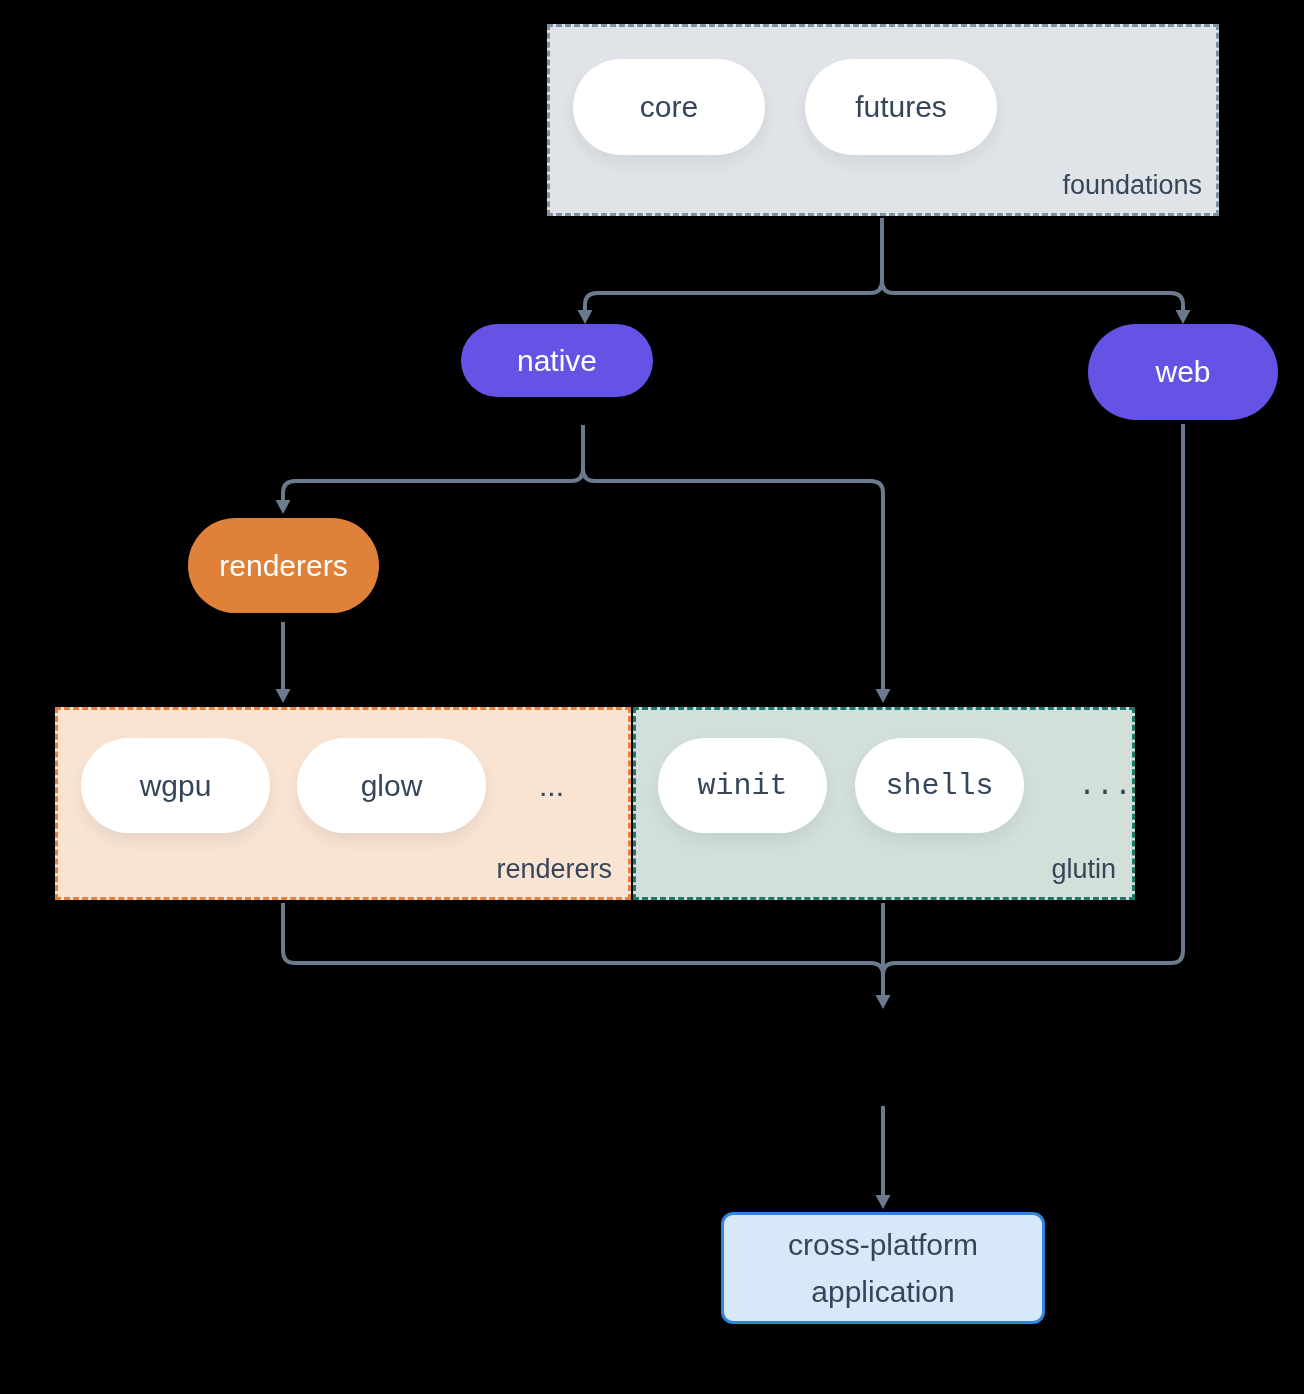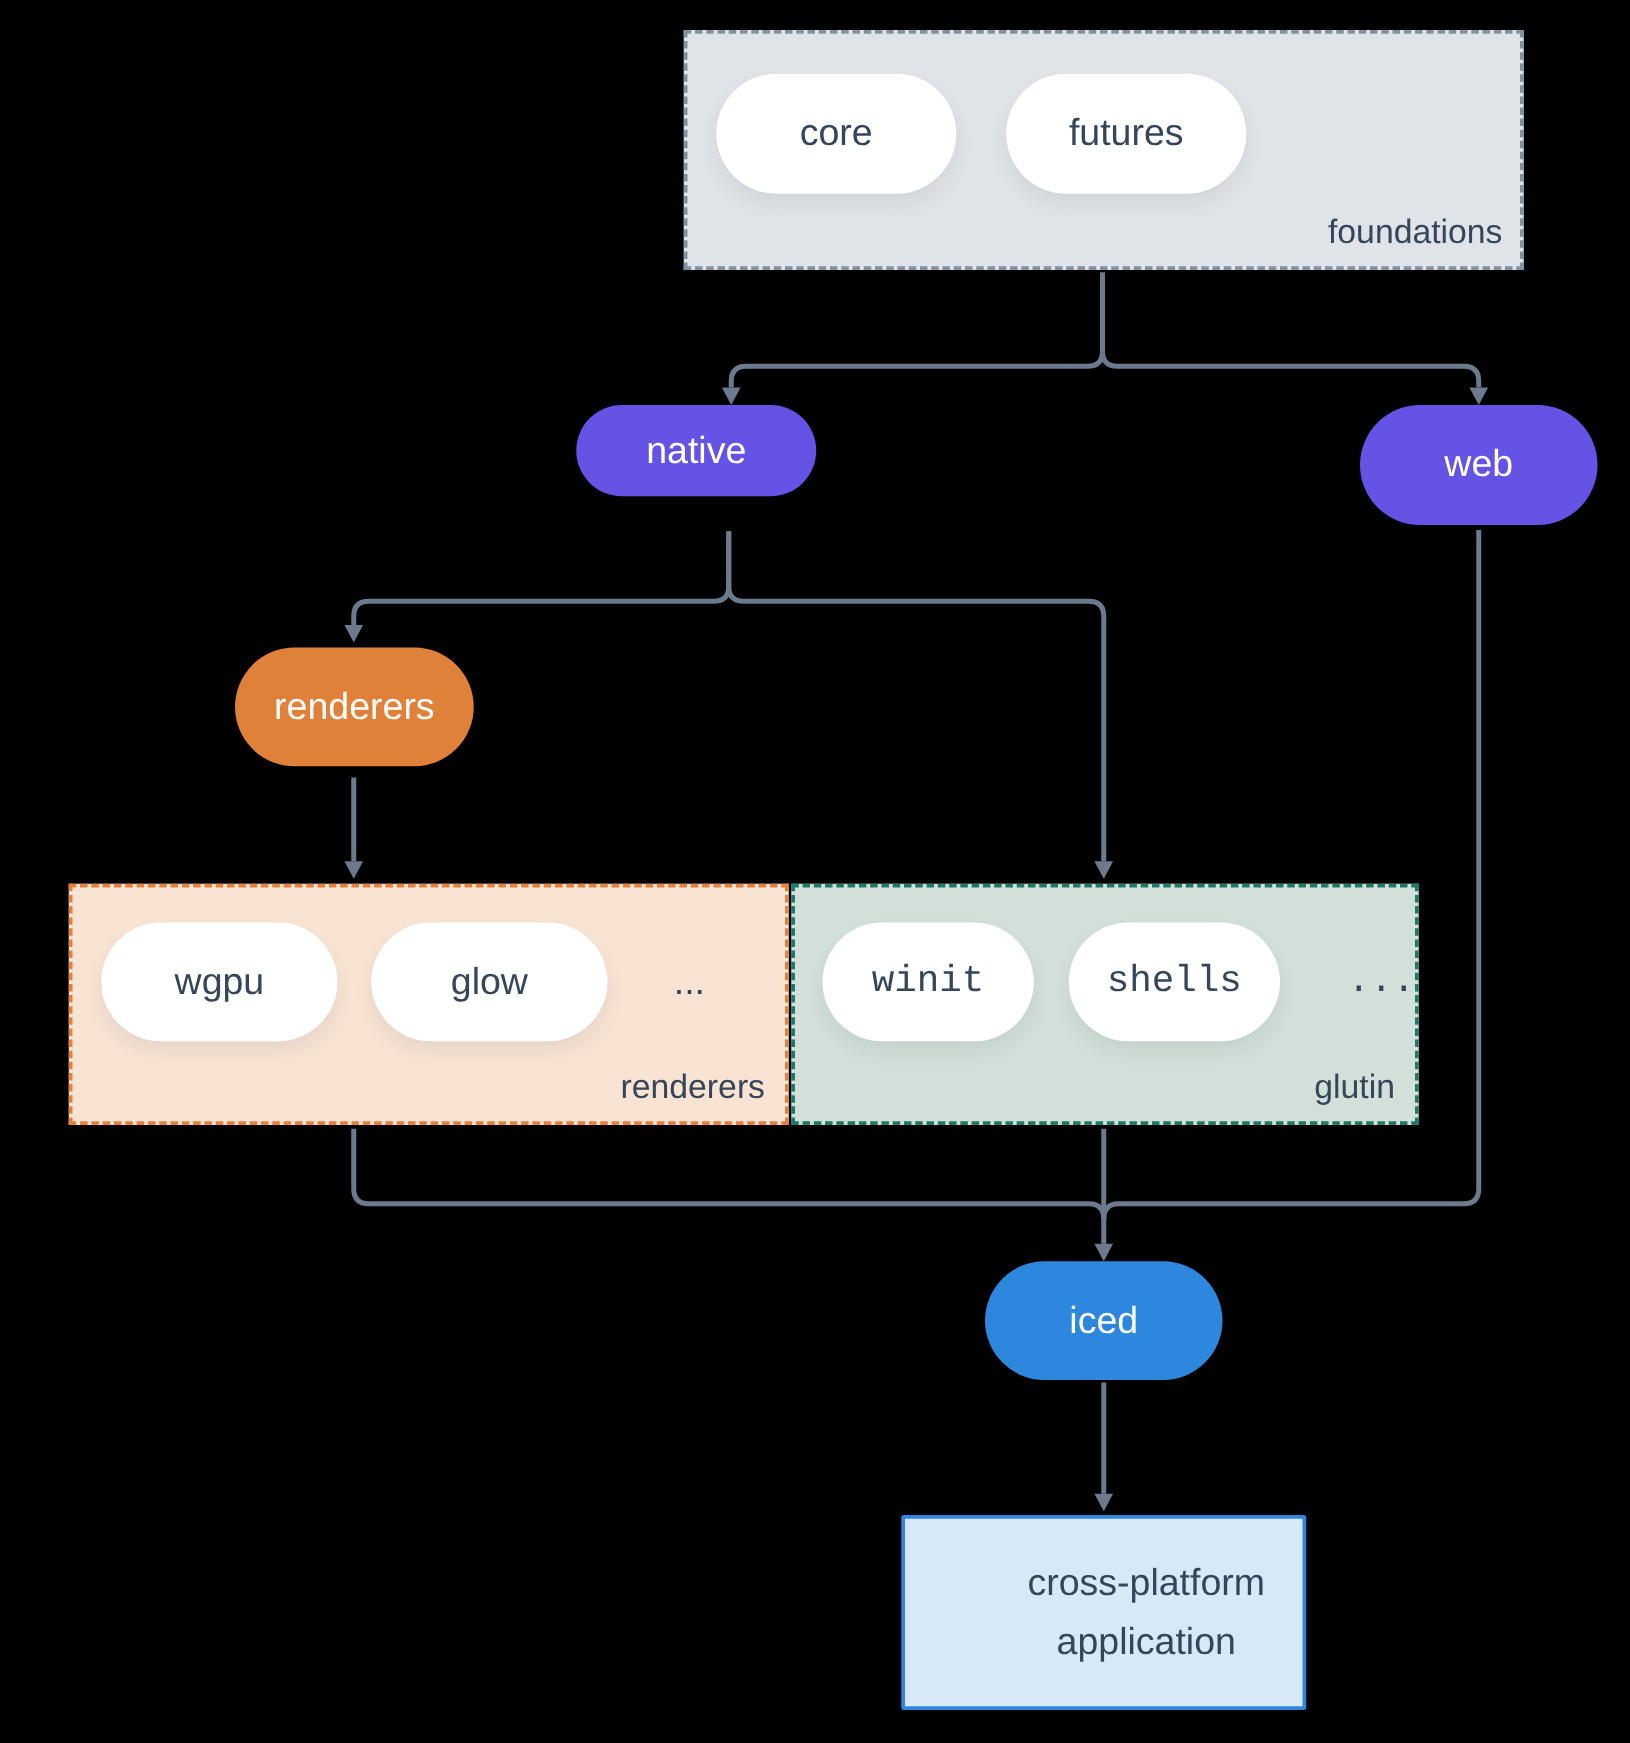--- a/index.html
+++ b/index.html
@@ -113,27 +113,27 @@
 
   
   .native   { left: 461px;  top: 324px;  width: 192px; height: 73px; background: var(--purple); }
   .web      { left: 1088px; top: 324px;  width: 190px; height: 96px; background: var(--purple); }
   .graphics { left: 188px;  top: 518px;  width: 191px; height: 95px; background: var(--orange); }
   .iced     { left: 788px;  top: 1009px; width: 190px; height: 95px; background: var(--blue); }
 
   
   .app-box {
     position: absolute;
-    left: 721px; top: 1212px; width: 324px; height: 156px;
+    left: 721px; top: 1212px; width: 324px; height: 112px;
     background: var(--app-fill);
     border: 3px solid var(--app-border);
-    border-radius: 2px;
+    border-radius: 12px;
     display: flex;
     align-items: center;
-    justify-content: flex-end;
+    justify-content: center;
   }
   .app-box .app-label {
     width: 250px;
     text-align: center;
     font-size: 30px;
     line-height: 47px;
     color: var(--text);
   }
 </style>
 </head>
@@ -182,19 +182,18 @@
 
   <div class="group-box shells">
     <div class="pill-row">
       <div class="pill white">winit</div>
       <div class="pill white">shells</div>
       <div class="ellipsis">...</div>
     </div>
     <div class="group-label">glutin</div>
   </div>
 
-  <div class="pill node-pill iced">iced</div>
 
   <div class="app-box">
     <div class="app-label">cross-platform application</div>
   </div>
 
 </div>
 
 </body></html>

